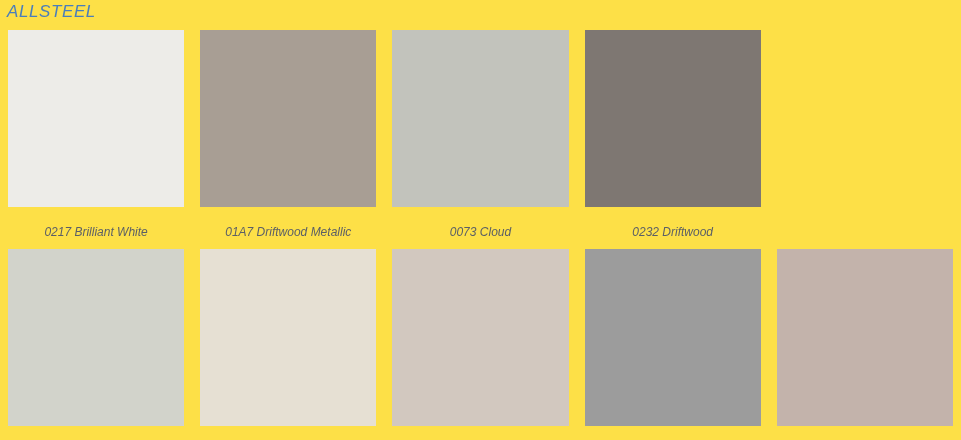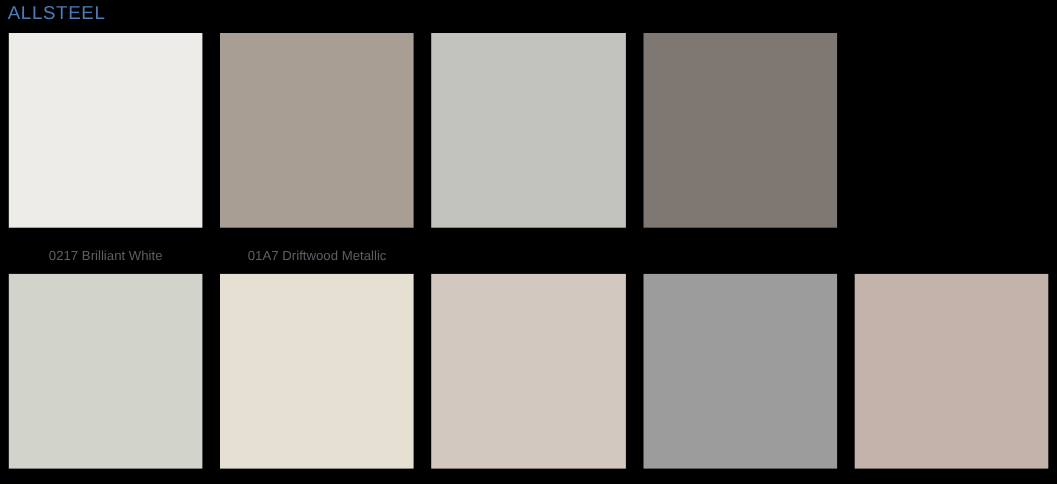--- a/index.html
+++ b/index.html
@@ -67,40 +67,42 @@
     text-align: center;
     white-space: pre;
     overflow: hidden;
     text-overflow: ellipsis;
     width: 100%;
   }
 </style>
 </head>
 <body>
 
-<div class="page" style="background: #000000;">
+<div class="page" style="background: #fde047; font-style: italic;">
 
   <div class="brand-title" style="color: rgb(74, 126, 187);">ALLSTEEL</div>
 
   <div class="swatch-grid">
 
     <div class="swatch-row">
       <div class="swatch-cell">
         <div class="swatch-chip" style="background-color: rgb(237, 236, 232);"></div>
         <div class="swatch-label" style="color: rgb(91, 95, 102);">0217 Brilliant White</div>
       </div>
       <div class="swatch-cell">
         <div class="swatch-chip" style="background-color: rgb(168, 158, 148);"></div>
         <div class="swatch-label" style="color: rgb(91, 95, 102);">01A7 Driftwood Metallic</div>
       </div>
       <div class="swatch-cell">
         <div class="swatch-chip" style="background-color: rgb(194, 195, 188);"></div>
+        <div class="swatch-label" style="color: rgb(91, 95, 102);">0073 Cloud</div>
       </div>
       <div class="swatch-cell">
         <div class="swatch-chip" style="background-color: rgb(126, 119, 114);"></div>
+        <div class="swatch-label" style="color: rgb(91, 95, 102);">0232 Driftwood</div>
       </div>
     </div>
 
     <div class="swatch-row">
       <div class="swatch-cell">
         <div class="swatch-chip" style="background-color: rgb(210, 211, 203);"></div>
         <div class="swatch-label" style="color: rgb(91, 95, 102);">0536  Loft</div>
       </div>
       <div class="swatch-cell">
         <div class="swatch-chip" style="background-color: rgb(230, 224, 211);"></div>

